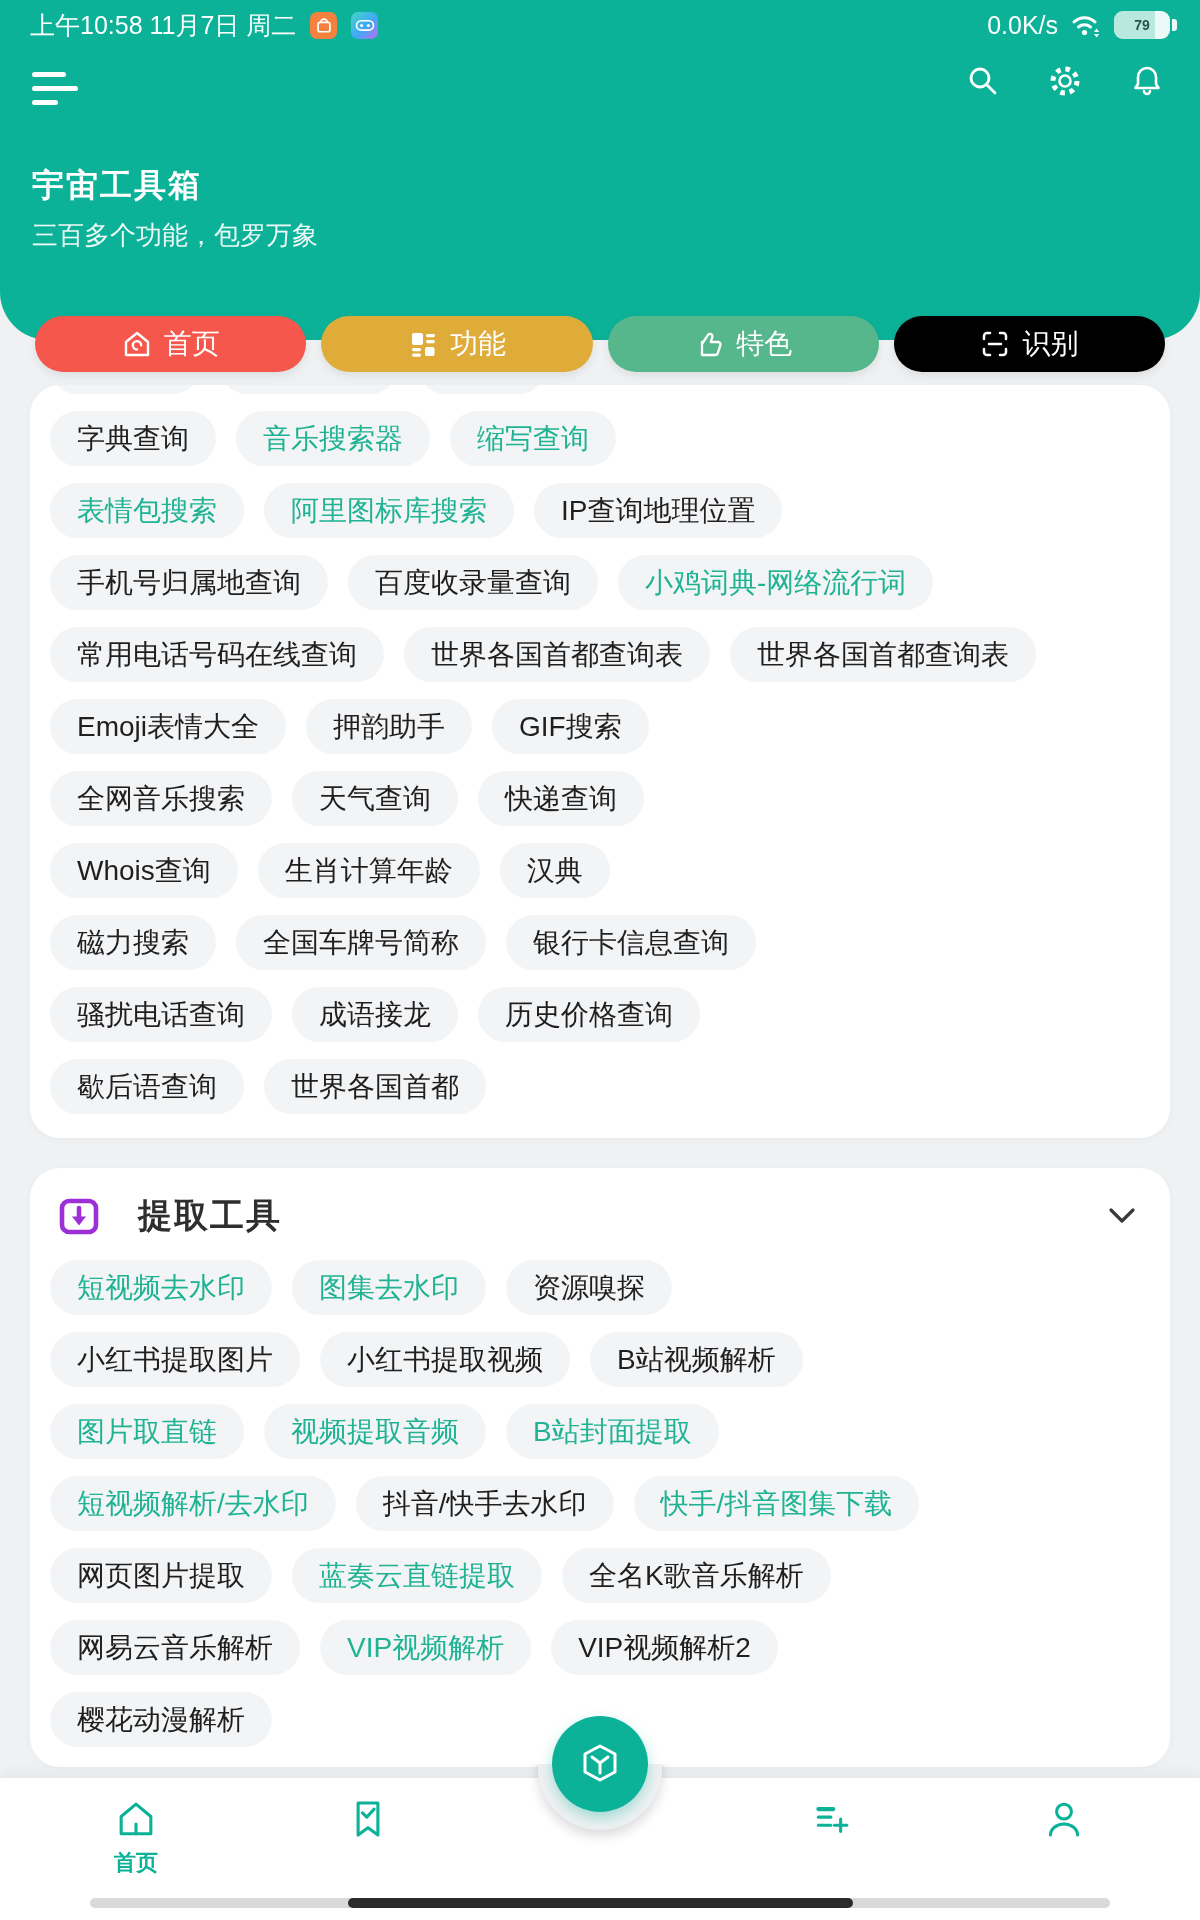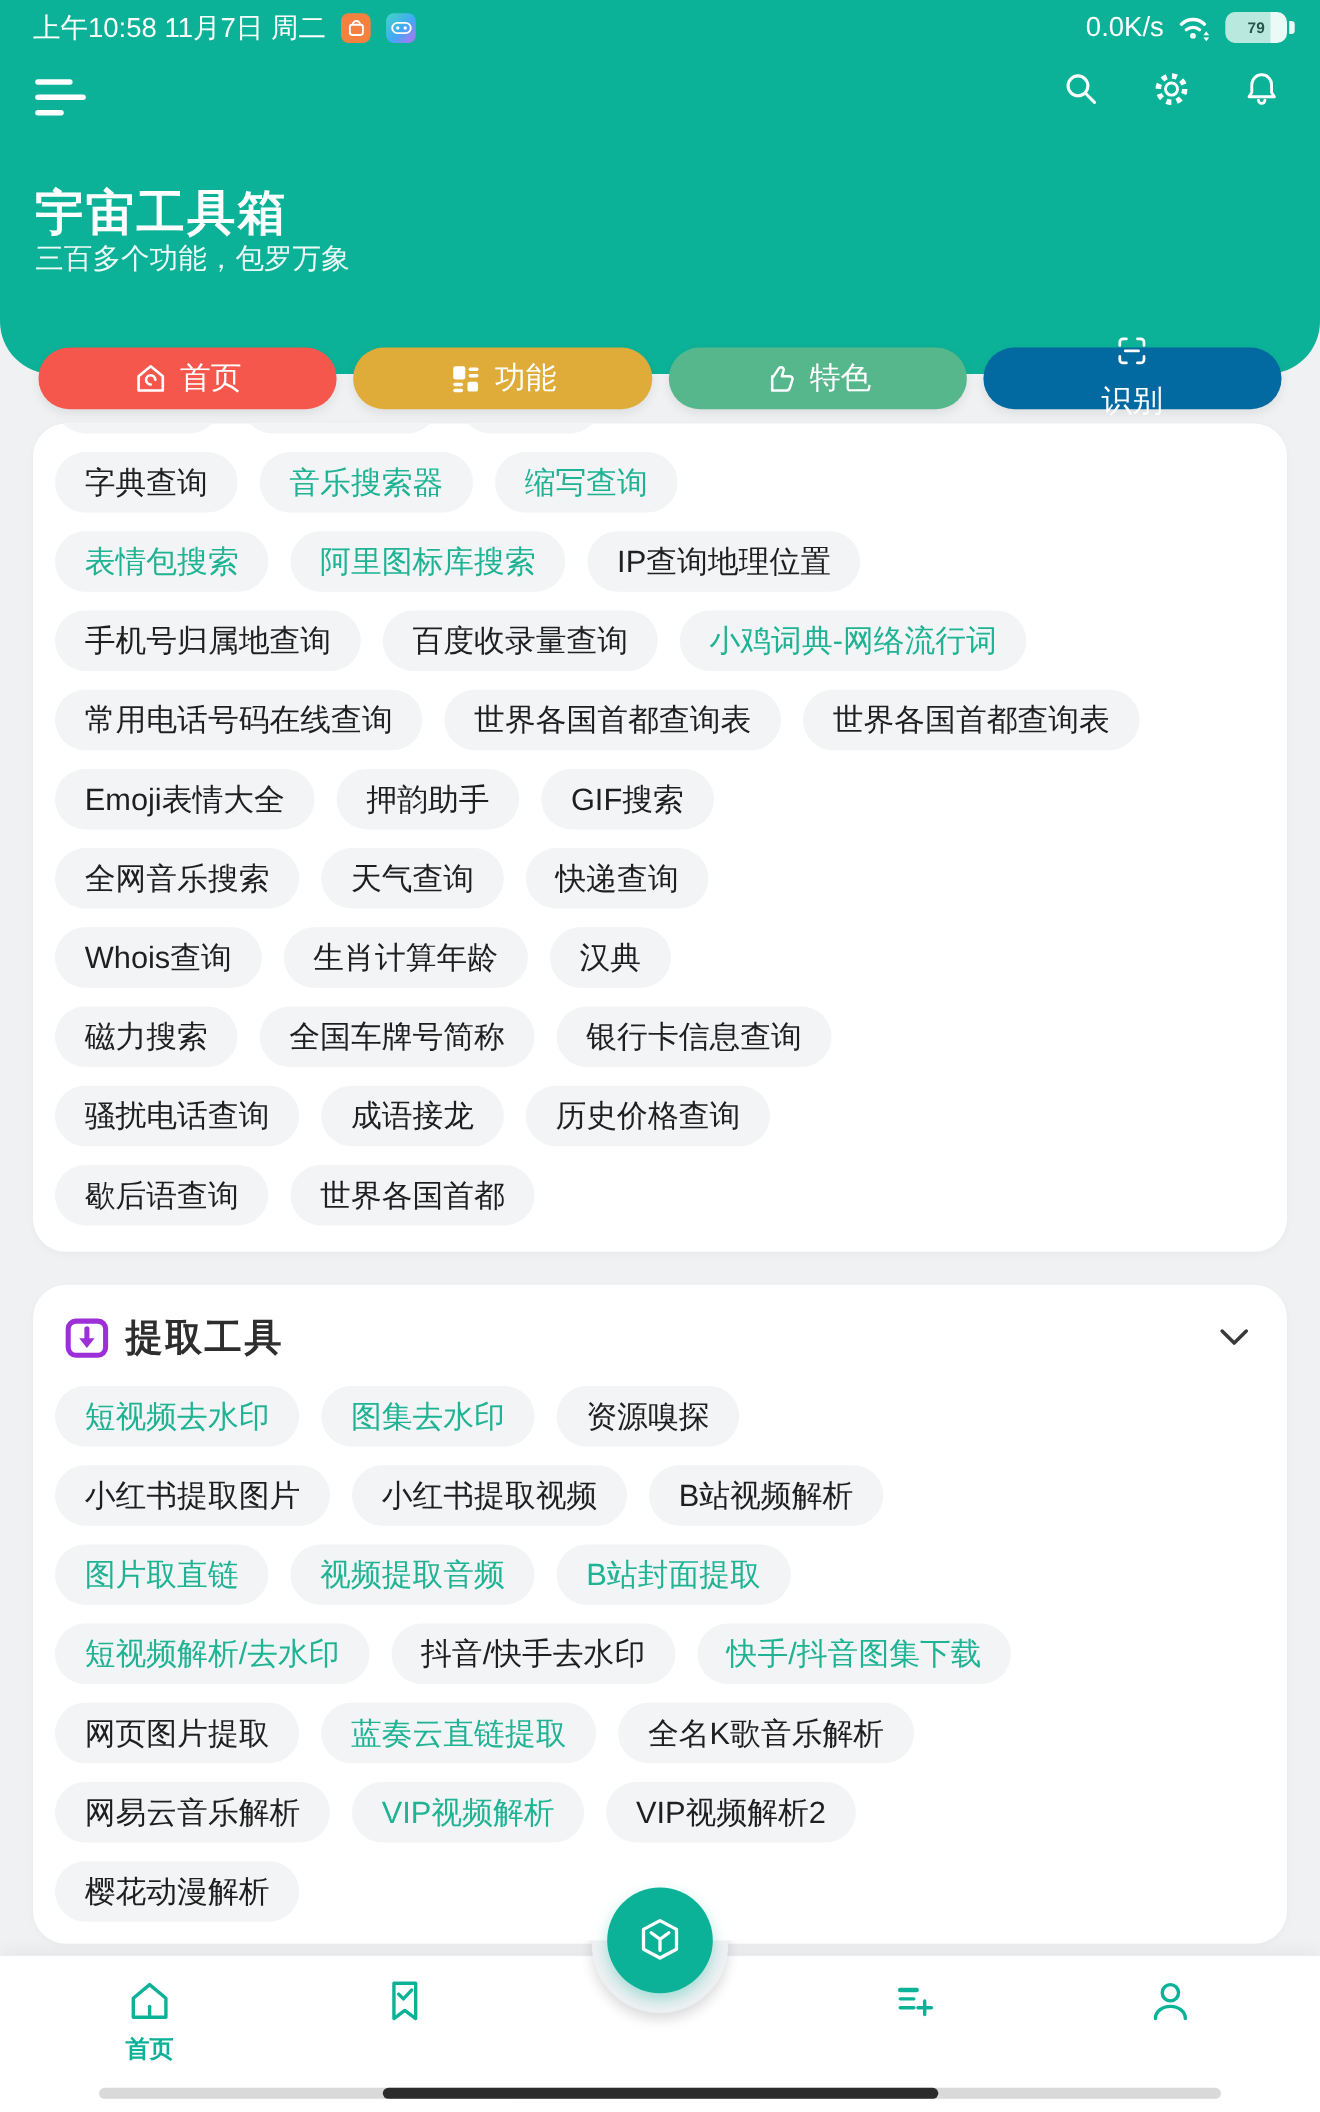--- a/index.html
+++ b/index.html
@@ -26,39 +26,39 @@
   .battery:after{content:"";position:absolute;right:-7px;top:8px;width:5px;height:12px;background:rgba(255,255,255,.92);border-radius:0 3px 3px 0;}
   
   .appbar{position:absolute;top:64px;left:0;width:1200px;height:52px;z-index:3;}
   .menu-btn{position:absolute;left:32px;top:8px;width:50px;height:40px;}
   .menu-btn i{position:absolute;left:0;height:5px;border-radius:3px;background:#fff;display:block;}
   .menu-btn i:nth-child(1){top:0;width:34px;}
   .menu-btn i:nth-child(2){top:14px;width:46px;}
   .menu-btn i:nth-child(3){top:28px;width:26px;}
   .appbar .right-icons{position:absolute;right:36px;top:0;display:flex;gap:48px;align-items:center;}
   .icon-btn{width:34px;height:34px;display:flex;align-items:center;justify-content:center;}
-  .app-title{position:absolute;left:32px;top:164px;z-index:3;color:#fff;font-size:44px;font-weight:700;letter-spacing:2px;}
+  .app-title{position:absolute;left:32px;top:164px;z-index:3;color:#fff;font-size:32px;font-weight:700;letter-spacing:2px;}
   .app-sub{position:absolute;left:32px;top:218px;z-index:3;color:rgba(255,255,255,.92);font-size:26px;}
   
   .tabs{position:absolute;top:316px;left:35px;width:1130px;height:56px;z-index:3;display:flex;gap:15px;}
   .tab{flex:1;border-radius:28px;display:flex;align-items:center;justify-content:center;gap:12px;
     color:#fff;font-size:28px;box-shadow:0 4px 10px rgba(0,0,0,.08);}
   
   .card{position:absolute;left:30px;width:1140px;box-sizing:border-box;background:#fff;border-radius:30px;
     padding:0 20px 24px;overflow:hidden;z-index:2;box-shadow:0 2px 8px rgba(0,0,0,.03);}
   #card-0{top:385px;}
   #card-1{top:1168px;padding-top:20px;padding-bottom:20px;}
   .pill-row{display:flex;gap:20px;margin-bottom:17px;}
   .pill-row:last-child{margin-bottom:0;}
   .pill-row.clipped{margin-top:-46px;}
   .pill{display:inline-flex;align-items:center;height:55px;padding:0 27px;border-radius:28px;
     background:#f3f4f6;font-size:28px;color:#1f1f1f;font-weight:500;white-space:nowrap;}
   .pill.green{color:#1fb394;}
   .pill.ghost{padding:0;}
-  .card-head{display:flex;align-items:center;gap:12px;height:56px;margin-bottom:16px;padding:0 6px;}
+  .card-head{display:flex;align-items:center;gap:36px;height:56px;margin-bottom:16px;padding:0 6px;}
   .card-head .ttl{font-size:34px;font-weight:700;color:#2e2e2e;letter-spacing:2px;}
   .card-head .chev{margin-left:auto;margin-right:8px;display:flex;align-items:center;}
   
   .bottom-nav{position:absolute;top:1778px;left:0;width:1200px;height:142px;background:#fff;z-index:3;
     box-shadow:0 -4px 14px rgba(0,0,0,.05);}
   .nav-item{position:absolute;top:20px;transform:translateX(-50%);display:flex;flex-direction:column;align-items:center;gap:8px;}
   .nav-label{font-size:22px;color:#0cb298;font-weight:600;}
   .notch-clip{position:absolute;top:1764px;left:0;width:1200px;height:156px;overflow:hidden;z-index:4;pointer-events:none;}
   .notch{position:absolute;left:538px;top:-58px;width:124px;height:124px;border-radius:50%;
     background:#f0f1f3;box-shadow:0 6px 12px rgba(0,0,0,.14);}
@@ -163,21 +163,21 @@
     <span>功能</span>
   </div>
   <div class="tab" style="background: rgb(87, 183, 140);">
     <span>
       <svg width="30" height="30" viewBox="0 0 30 30">
           <path d="M8 13 v13 M8 15 l6.2-9.3 a2.4 2.4 0 0 1 4.2 1.9 l-1.6 5.4 H24 a2.5 2.5 0 0 1 2.4 3.2 l-2.5 7.7 A3 3 0 0 1 21 26 H8" fill="none" stroke="#fff" stroke-width="2.3" stroke-linecap="round" stroke-linejoin="round"></path>
         </svg>
     </span>
     <span>特色</span>
   </div>
-  <div class="tab" style="background: #0369a1; flex-direction: column;">
+  <div class="tab" style="background: #000000;">
     <span>
       <svg width="30" height="30" viewBox="0 0 30 30">
           <path d="M4 10 V7 a3 3 0 0 1 3-3 h3 M20 4 h3 a3 3 0 0 1 3 3 v3 M26 20 v3 a3 3 0 0 1 -3 3 h-3 M10 26 H7 a3 3 0 0 1 -3-3 v-3" fill="none" stroke="#fff" stroke-width="2.5" stroke-linecap="round"></path>
           <line x1="9" y1="15" x2="21" y2="15" stroke="#fff" stroke-width="2.5" stroke-linecap="round"></line>
         </svg>
     </span>
     <span>识别</span>
   </div>
 </div>
 

